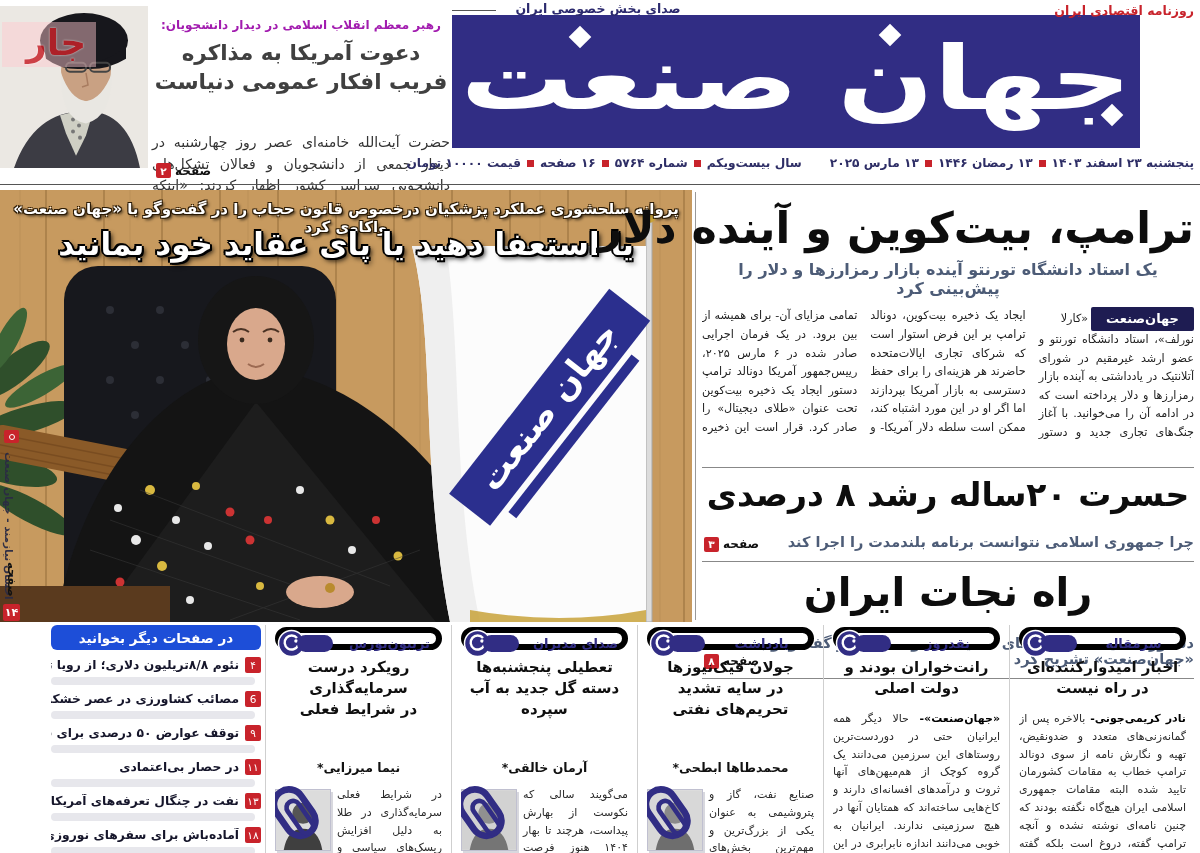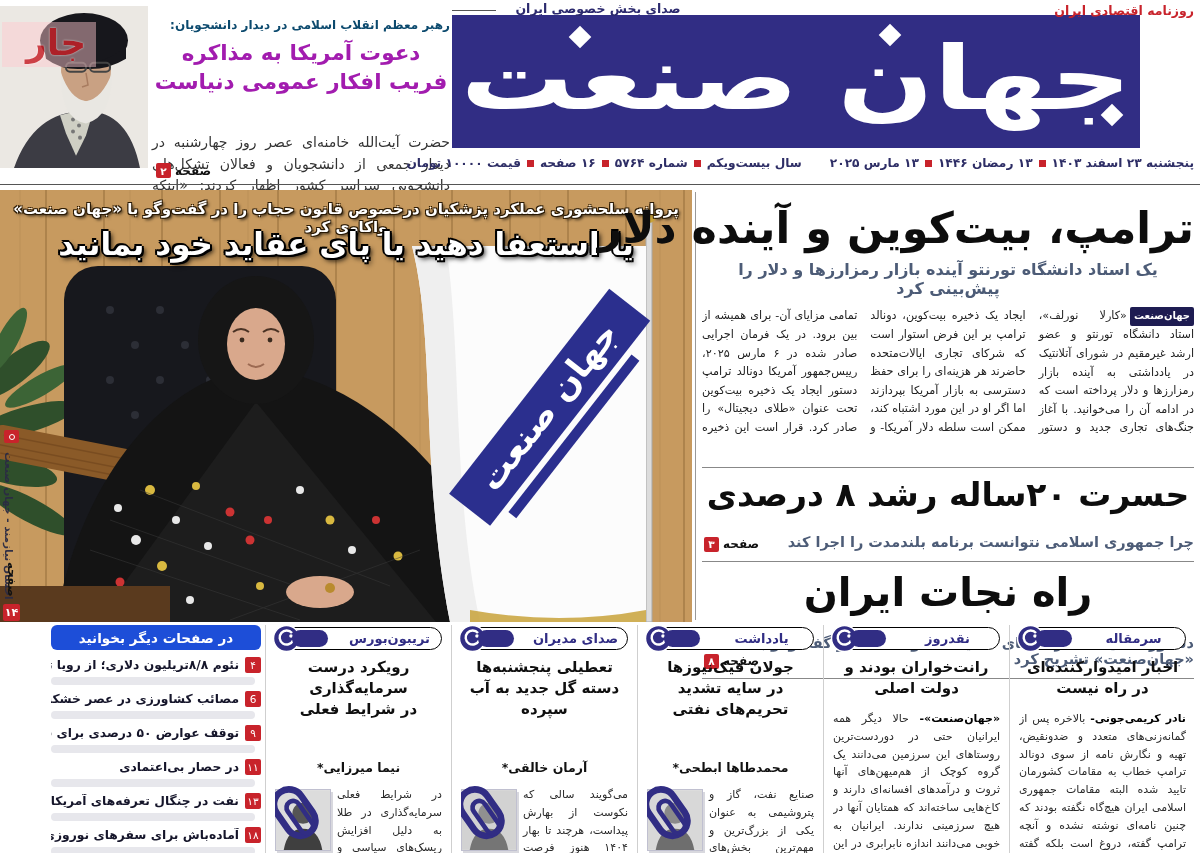--- a/index.html
+++ b/index.html
@@ -27,22 +27,22 @@
 
   
   .wm{position:absolute;left:2px;top:22px;z-index:5;color:#c8232b;font-size:36px;font-weight:bold;
       opacity:.85;background:rgba(255,200,205,.55);padding:0 10px 4px 24px;letter-spacing:8px;
       text-shadow:0 0 2px #fff;}
 
   
   .kh-block{position:absolute;left:0;top:6px;width:452px;height:172px;}
   .kh-photo{position:absolute;left:0;top:0;width:148px;height:162px;}
   .kh-text{position:absolute;left:152px;top:0;width:298px;height:172px;}
-  .kh-kicker{font-size:12px;color:#0c4a6e;font-weight:bold;text-align:right;padding-top:12px;}
-  .kh-head{font-size:21.5px;font-weight:900;color:#a21caf;text-align:center;line-height:1.35;
+  .kh-kicker{font-size:12px;color:#a21caf;font-weight:bold;text-align:center;padding-top:12px;}
+  .kh-head{font-size:21.5px;font-weight:900;color:#404040;text-align:center;line-height:1.35;
            white-space:pre-line;margin:6px 0 6px;}
   .kh-body{font-size:14px;color:#333;text-align:justify;line-height:1.55;margin-top:36px;}
   .pgchip{display:inline-flex;align-items:center;gap:4px;font-size:12px;font-weight:bold;color:#111;}
   .pgnum{display:inline-flex;align-items:center;justify-content:center;width:15px;height:15px;
          background:#c8232b;color:#fff;font-size:10.5px;border-radius:2px;}
   .kh-chip{position:absolute;left:4px;bottom:0;}
 
   
   .vrule{position:absolute;left:695px;top:192px;height:428px;border-left:1px solid #999;}
 
@@ -64,35 +64,35 @@
   .ph-page-num{position:absolute;left:3px;top:414px;width:17px;height:17px;background:#c8232b;
                color:#fff;font-size:11px;font-weight:bold;display:flex;align-items:center;
                justify-content:center;border-radius:2px;}
 
   .right-col{position:absolute;left:702px;top:190px;width:492px;height:432px;}
   .lead-head{font-size:43px;font-weight:900;color:#0d0d0d;text-align:center;white-space:nowrap;
              line-height:1.15;margin-top:14px;}
   .lead-sub{font-size:16px;font-weight:bold;color:#4d5c77;text-align:center;margin-top:7px;}
   .lead-body{margin-top:9px;height:148px;column-count:3;column-gap:13px;font-size:11.2px;
              line-height:1.66;text-align:justify;color:#222;overflow:hidden;}
-  .srctag{display:inline-block;background:#1e1c52;color:#fff;font-size:10px;font-weight:bold;
-          padding:1px 4px;border-radius:2px;margin-left:3px;vertical-align:middle;}
+  .srctag{display:inline-block;background:#1e1c52;color:#fff;font-size:13px;font-weight:bold;
+          padding:1px 15px;border-radius:2px;margin-left:3px;vertical-align:middle;}
   .story-rule{border:none;border-top:1px solid #888;margin:7px 0;}
   .story2{position:relative;padding-bottom:4px;}
   .story2 .s2-head{font-size:33px;font-weight:900;color:#0d0d0d;text-align:center;white-space:nowrap;}
   .story2 .s3-head{font-size:40px;font-weight:900;color:#0d0d0d;text-align:center;white-space:nowrap;}
   .story2 .s2-sub{font-size:14.5px;font-weight:bold;color:#4d5c77;margin-top:20px;}
   .story2 .pgchip{position:absolute;left:2px;bottom:2px;}
 
   
   .bottom{position:absolute;left:0;top:625px;width:1200px;height:228px;display:flex;
           flex-direction:row;padding:0 5px;}
   .bcol{width:186px;padding:0 9px;border-left:1px solid #cfcfcf;}
   .bcol:last-of-type{border-left:none;}
-  .pill{position:relative;height:23px;border:1px solid #000000;border-radius:12px;background:#fff;
+  .pill{position:relative;height:23px;border:6px solid #000000;border-radius:12px;background:#fff;
         margin:2px 0 7px;}
   .pill-label{position:absolute;right:0;left:62px;top:0;height:21px;display:flex;align-items:center;
               justify-content:center;color:#312d84;font-weight:900;font-size:13px;}
   .pill-block{position:absolute;left:16px;top:2px;width:36px;height:17px;background:#312d84;
               border-radius:9px;}
   .pill-icon{position:absolute;left:-4px;top:-4px;width:29px;height:29px;}
   .bcol h3{font-size:15px;font-weight:900;color:#0f0f0f;text-align:center;line-height:1.4;
            white-space:pre-line;margin:0 0 3px;min-height:42px;display:flex;align-items:center;
            justify-content:center;}
   .auth{font-size:12.5px;font-weight:900;color:#111;text-align:center;margin-bottom:2px;margin-top:40px;}

